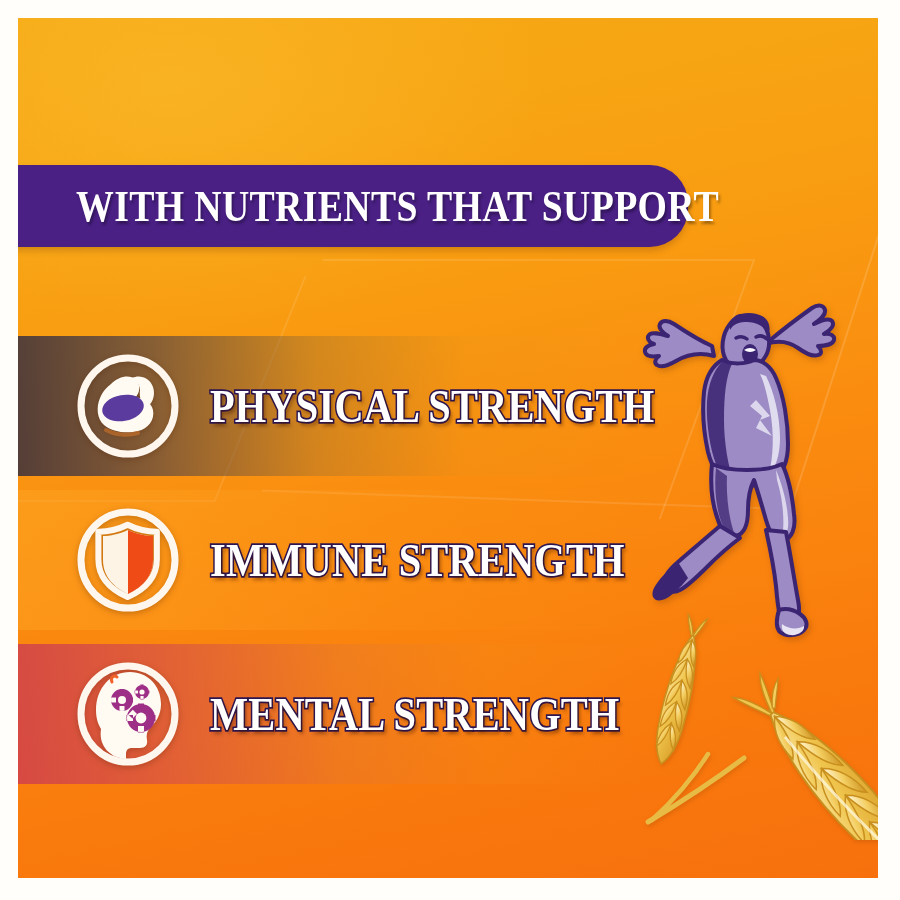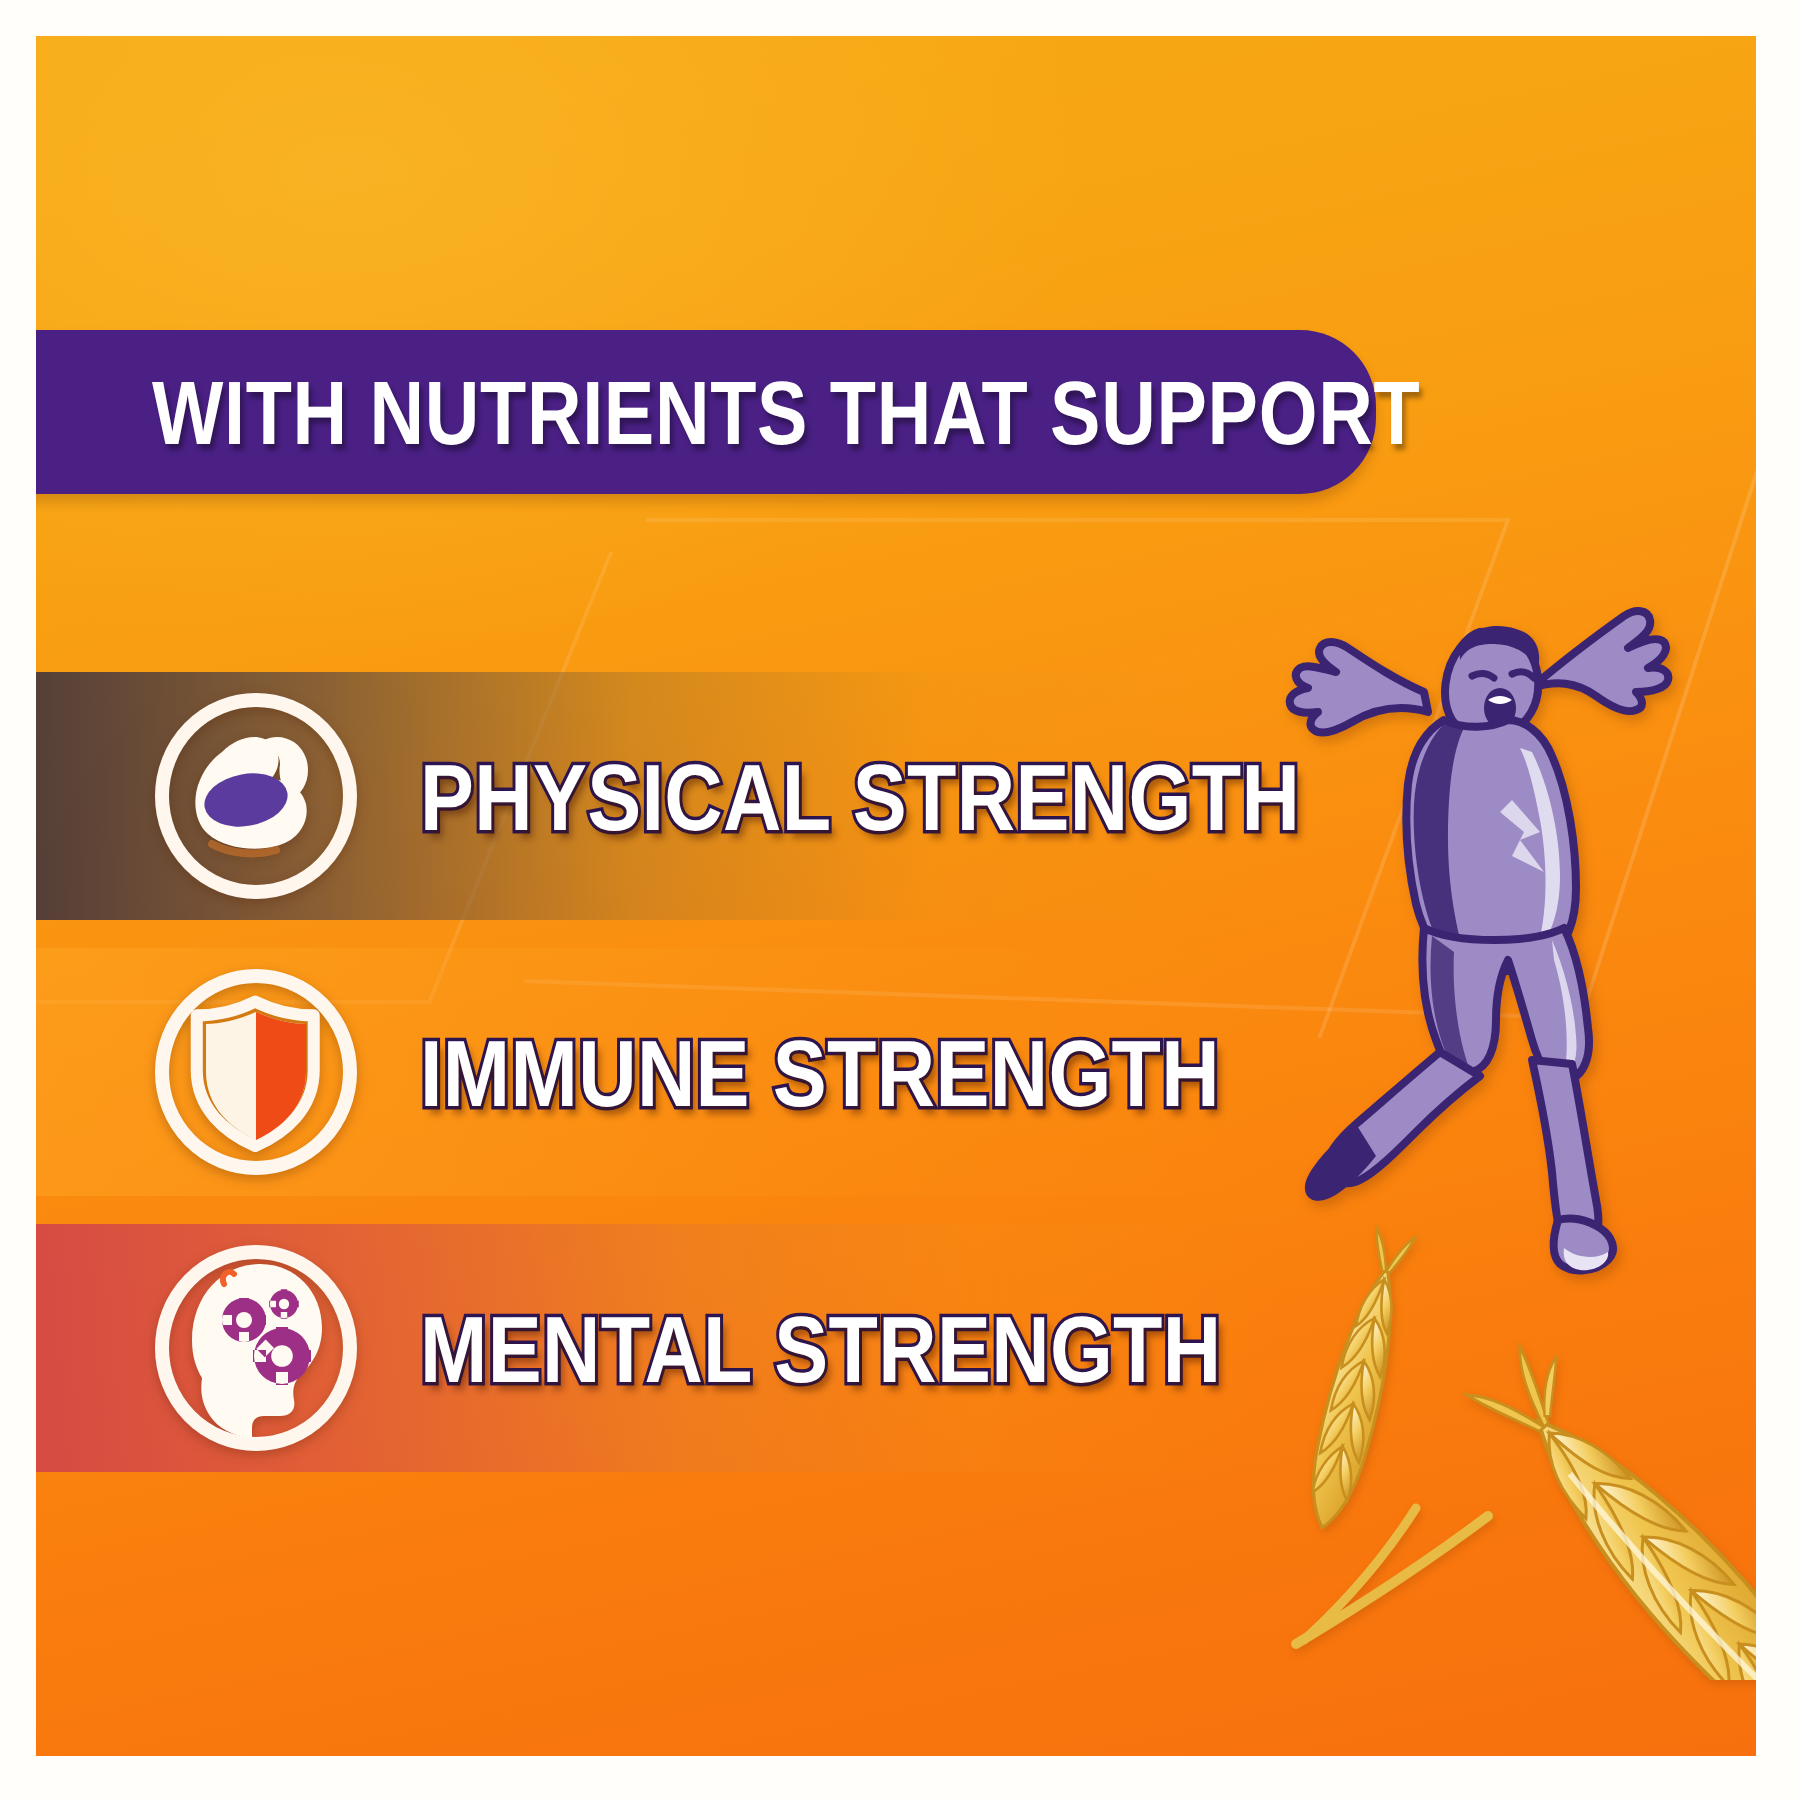--- a/index.html
+++ b/index.html
@@ -8,20 +8,21 @@
     font-family:"Liberation Sans", sans-serif;
   }
 
   
   .poster-frame{
     position:relative;
     width:900px;height:900px;
     background:#fffefb;
     box-sizing:border-box;
     padding:18px 22px 22px 18px;
+    font-family:Liberation Serif, serif;
   }
 
   
   .poster{
     position:relative;
     width:100%;height:100%;
     overflow:hidden;
     background:
       linear-gradient(168deg,
         #f7a914 0%,
@@ -88,21 +89,21 @@
   }
 
   
   .rows{
     position:absolute;
     left:0;top:318px;
     width:620px;
   }
   .row{
     position:relative;
-    height:124px;
+    height:140px;
     margin-bottom:14px;
     display:flex;
     align-items:center;
   }
   .row-band{
     position:absolute;inset:0;
     pointer-events:none;
   }
   .row-1 .row-band{
     background:linear-gradient(90deg,

